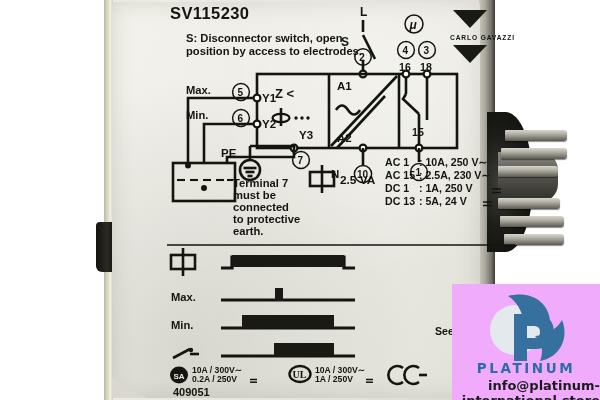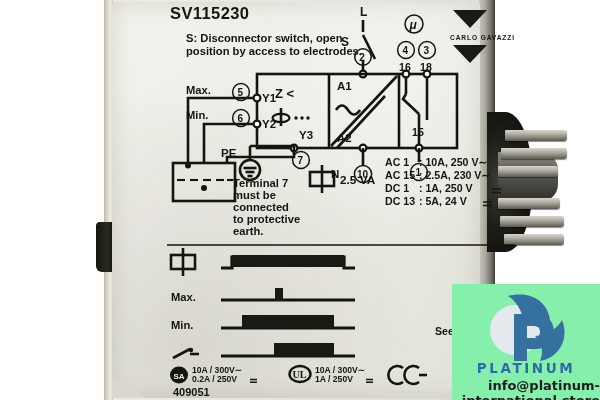--- a/index.html
+++ b/index.html
@@ -66,21 +66,21 @@
     box-shadow:0 1px 1px rgba(0,0,0,.45);
   }
 
   
   .artwork{position:absolute;left:112px;top:2px;width:368px;height:396px;padding-left:45px;}
   .artwork svg{display:block;}
 
   
   .watermark{
     position:absolute;left:452px;top:284px;width:148px;height:116px;
-    background:#86efac;
+    background:#f0abfc;
   }
   .wm-mark{position:absolute;left:32px;top:6px;}
   .wm-word{
     position:absolute;left:0;top:76px;width:148px;text-align:center;
     color:#2d6ca8;font-size:13.5px;letter-spacing:2.6px;font-weight:bold;
     font-family:"DejaVu Sans", sans-serif;
   }
   .wm-mail{
     position:absolute;left:0;top:94px;width:148px;text-align:right;
     color:#1c1c1c;font-size:13px;font-weight:bold;

